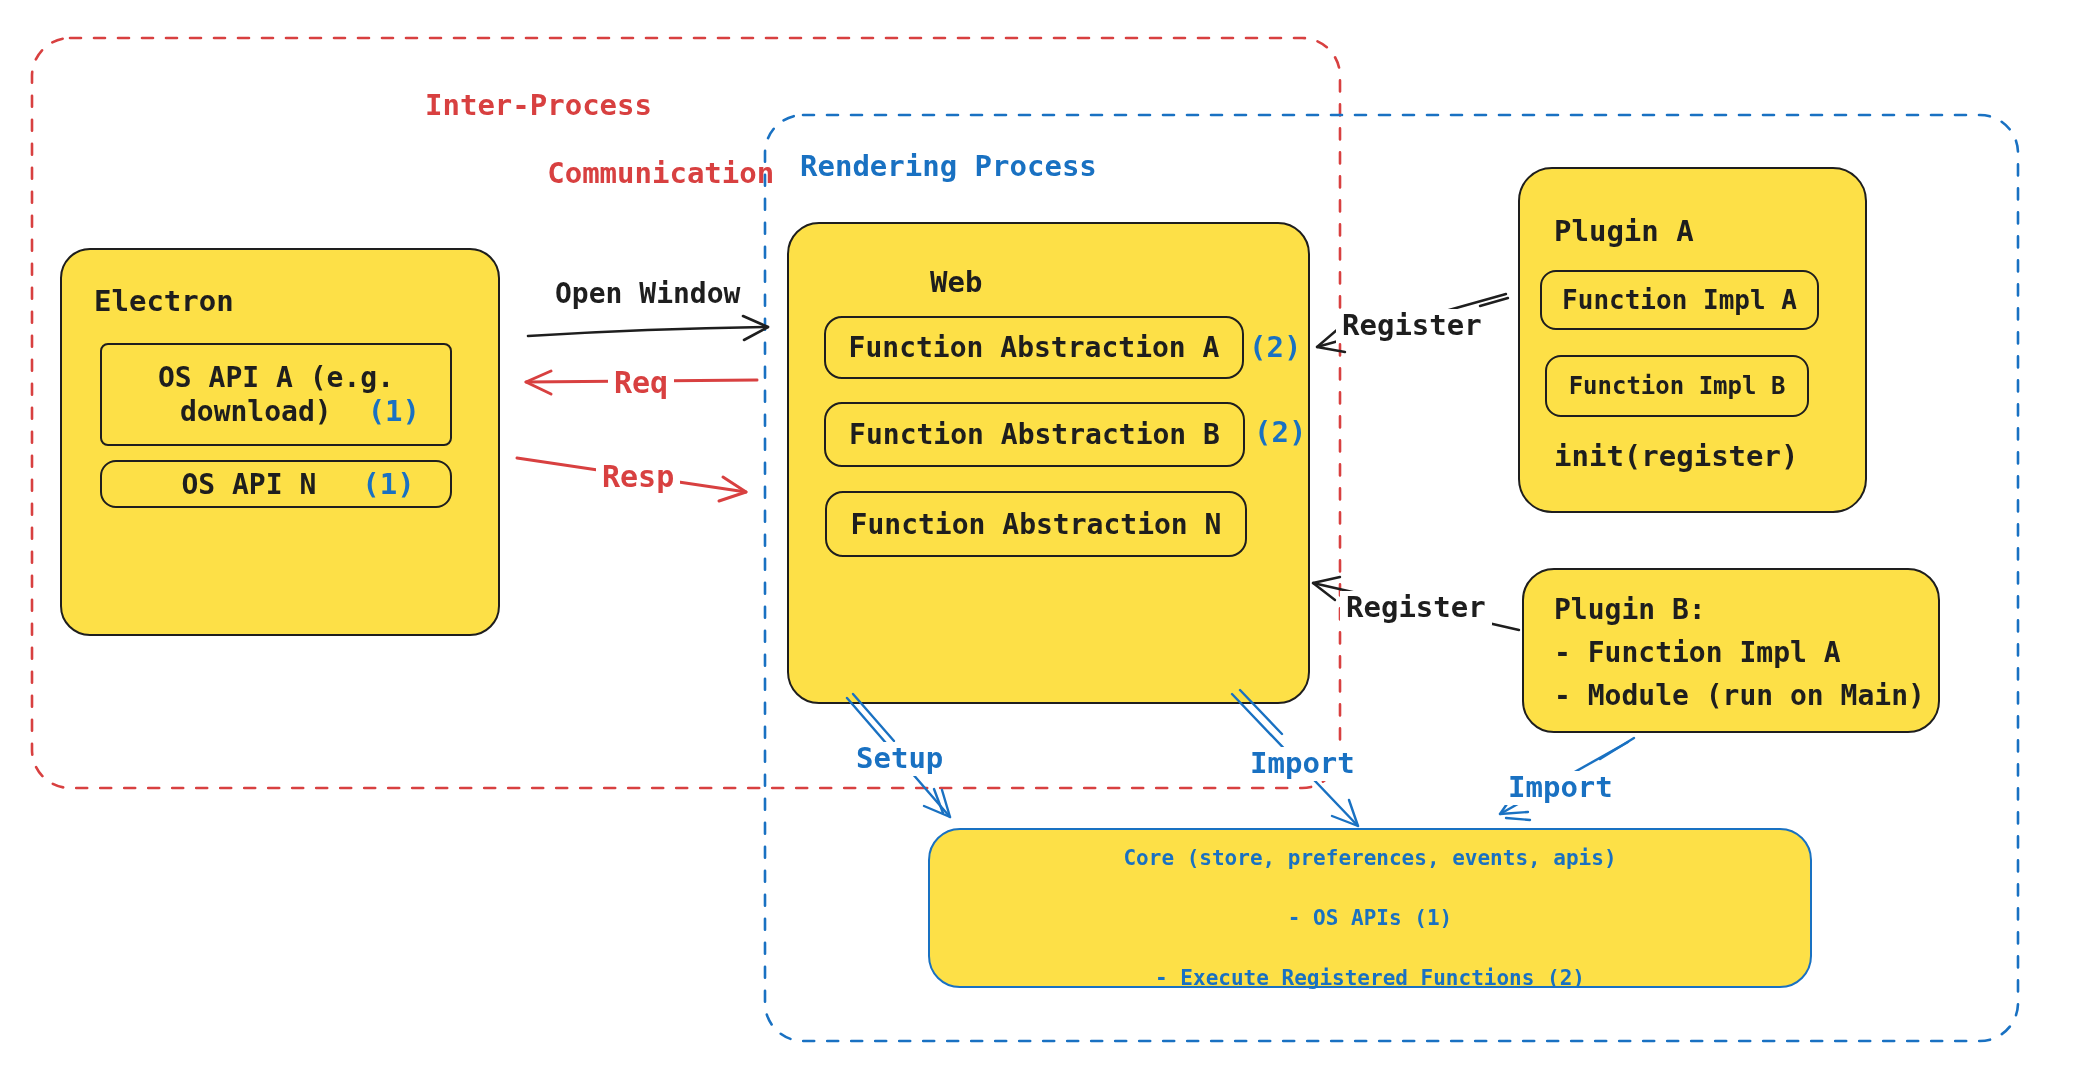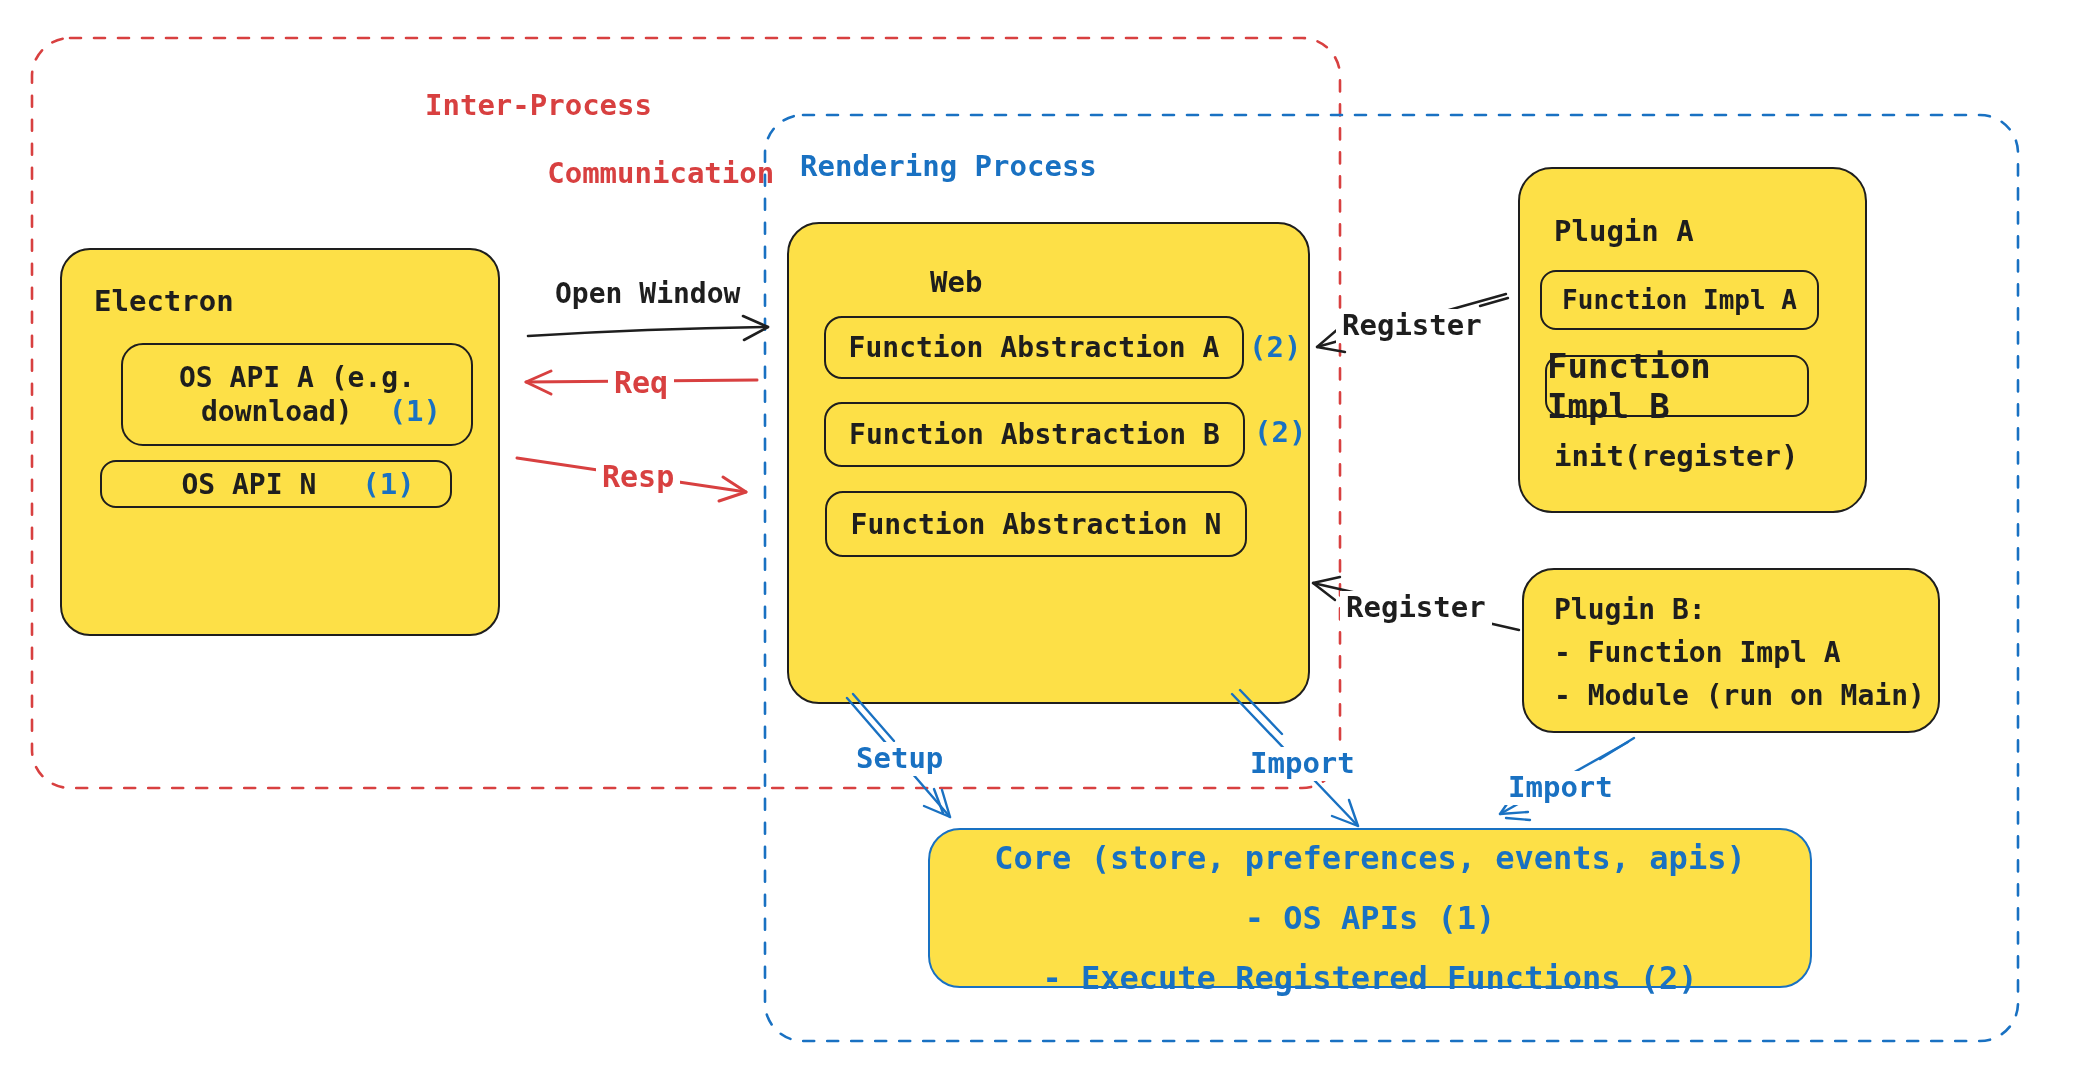--- a/index.html
+++ b/index.html
@@ -27,37 +27,37 @@
   .lbl{
     position:absolute;white-space:pre;font-size:29px;line-height:1.1;
     background:var(--bg);padding:1px 6px;z-index:6;
   }
   .badge{font-size:29px;color:var(--blue);white-space:pre;}
   svg.overlay{position:absolute;left:0;top:0;z-index:5;pointer-events:none;}
   .corelines{
     position:absolute;display:flex;flex-direction:column;align-items:center;
     justify-content:center;gap:6px;text-align:center;
   }
-  .corelines div{font-size:32px;line-height:34px;color:var(--blue);white-space:pre;margin-top:20px;}
+  .corelines div{font-size:21px;line-height:34px;color:var(--blue);white-space:pre;margin-top:20px;}
   .pblines div{font-size:28px;line-height:43px;white-space:pre;}
 </style>
 </head>
 <body>
 
 <div class="canvas">
 
   <div class="txt red t29" style="left:425px;top:88px;line-height:34px;"><span>Inter-Process</span><br>
        <span>Communication</span></div>
 
   <div class="txt blue t29" style="left:800px;top:150px;">Rendering Process</div>
 
   <div class="box" style="left:60px;top:248px;width:440px;height:388px;border-radius:30px;">
     <div class="txt t29" style="left:32px;top:35px;">Electron</div>
 
-    <div class="box pill" style="left:38px;top:93px;width:352px;height:103px;border-radius:22px;border-width:2.3px;flex-direction:column;margin-left:21px;">
+    <div class="box pill" style="left:38px;top:93px;width:352px;height:103px;border-radius:8px;border-width:2.3px;flex-direction:column;">
       <div style="font-size:28px;line-height:33px;">OS API A (e.g.</div>
       <div style="display:flex;gap:36px;align-items:baseline;transform:translateX(24px);">
         <span style="font-size:28px;line-height:33px;">download)</span>
         <span class="badge">(1)</span>
       </div>
     </div>
 
     <div class="box pill" style="left:38px;top:210px;width:352px;height:48px;border-radius:16px;border-width:2.3px;gap:46px;">
       <span style="font-size:28px;transform:translateX(22px);">OS API N</span>
       <span class="badge" style="transform:translateX(22px);">(1)</span>
@@ -82,21 +82,21 @@
     </div>
 
   </div>
 
   <div class="box" style="left:1518px;top:167px;width:349px;height:346px;border-radius:34px;">
     <div class="txt t29" style="left:34px;top:46px;">Plugin A</div>
     <div class="box pill" style="left:20px;top:101px;width:279px;height:60px;border-radius:16px;border-width:2.3px;">
       <span style="font-size:26px;">Function Impl A</span>
     </div>
     <div class="box pill" style="left:25px;top:186px;width:264px;height:62px;border-radius:16px;border-width:2.3px;">
-      <span style="font-size:34px;">Function Impl B</span>
+      <span style="font-size:24px;">Function Impl B</span>
     </div>
     <div class="txt t29" style="left:34px;top:271px;">init(register)</div>
   </div>
 
   <div class="box" style="left:1522px;top:568px;width:418px;height:165px;border-radius:32px;">
     <div class="pblines" style="position:absolute;left:30px;top:18px;">
       <div>Plugin B:</div>
       <div>- Function Impl A</div>
       <div>- Module (run on Main)</div>
     </div>

